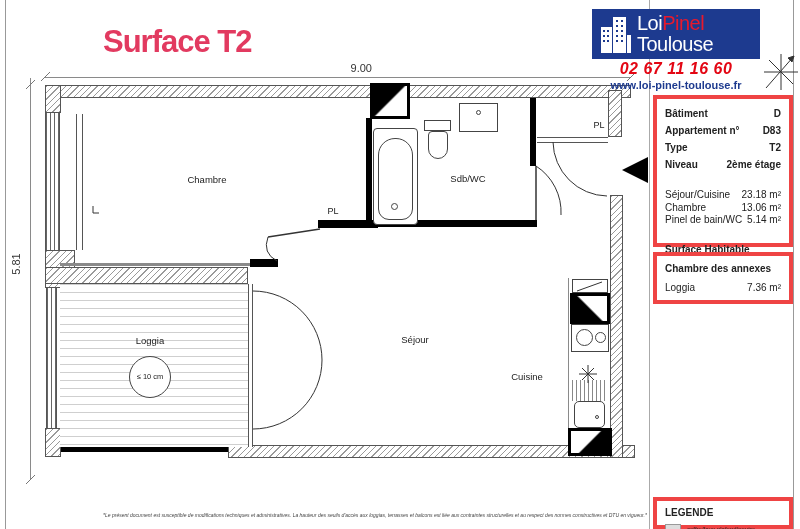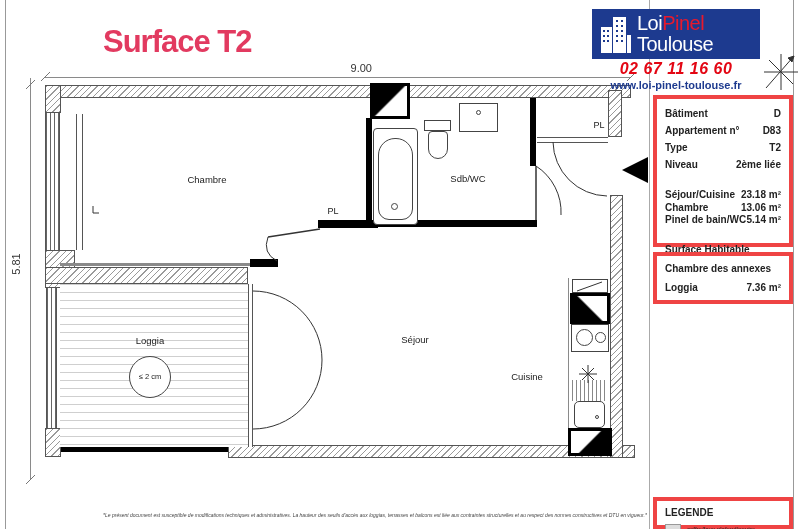--- a/index.html
+++ b/index.html
@@ -12,21 +12,21 @@
   .black{background:#000;}
   .win{background-image:repeating-linear-gradient(90deg,#666 0,#666 1px,#fff 1px,#fff 4px);background-color:#fff;}
   .rlabel{font-size:9.5px;color:#222;text-align:center;white-space:nowrap;}
   .dim{font-size:11px;color:#333;text-align:center;}
   .loggia-floor{background-image:repeating-linear-gradient(180deg,#cfcfcf 0,#cfcfcf 1px,#fff 1px,#fff 8px);}
   .thinline{background:#8a8a8a;}
   
   .fx{border:1px solid #444;background:#fff;}
   
   .panel-box{border:4px solid #ef4444;background:#fff;padding:6px 8px;font-size:10px;}
-  .row{display:flex;justify-content:space-between;align-items:baseline;font-weight:bold;}
+  .row{display:flex;justify-content:space-between;align-items:baseline;}
   .b{font-weight:bold;}
   #logo-box{background:#1d3a8f;display:flex;align-items:center;gap:5px;padding:3px 6px;}
   .logo-line{font-weight:normal;font-size:20px;line-height:21px;letter-spacing:-0.5px;color:#fff;white-space:nowrap;}
   .logo-red{color:#e8192c;}
   #phone{color:#e30613;font-weight:bold;font-style:italic;font-size:16px;text-align:center;letter-spacing:0.5px;}
   #website{color:#1d3a8f;font-weight:bold;font-size:11px;text-align:center;}
   #disclaimer{font-size:5px;font-style:italic;color:#444;text-align:center;}
   .note{font-size:5.5px;font-style:italic;color:#333;margin-top:2px;line-height:6px;}
   .legend-swatch{width:14px;height:8px;background:#ddd;border:1px solid #999;display:inline-block;}
 </style>
@@ -63,21 +63,21 @@
   <div class="abs black" style="left:366px;top:118px;width:6px;height:106px;"></div>
   <div class="abs black" style="left:318px;top:220px;width:60px;height:8px;"></div>
   <div class="abs black" style="left:372px;top:220px;width:165px;height:7px;"></div>
   <div class="abs black" style="left:530px;top:98px;width:6px;height:68px;"></div>
   <div class="abs" style="left:537px;top:137px;width:71px;height:6px;background:#fff;border-top:1px solid #555;border-bottom:1px solid #555;"></div>
   <div class="abs" style="left:76px;top:114px;width:7px;height:136px;background:#fff;border-left:1px solid #555;border-right:1px solid #555;"></div>
 
   <div class="abs loggia-floor" style="left:60px;top:284px;width:188px;height:163px;"></div>
   <div class="abs" style="left:248px;top:284px;width:5px;height:163px;background:#fff;border-left:1px solid #555;border-right:1px solid #555;"></div>
   <div class="abs" style="left:129px;top:356px;width:42px;height:42px;border:1px solid #444;border-radius:50%;background:#fff;"></div>
-  <div class="abs" style="left:129px;top:356px;width:42px;height:42px;font-size:7.5px;text-align:center;line-height:42px;">≤ 2 cm</div>
+  <div class="abs" style="left:129px;top:356px;width:42px;height:42px;font-size:7.5px;text-align:center;line-height:42px;">≤ 10 cm</div>
 
   <div class="abs" style="left:370px;top:83px;width:40px;height:36px;border:3px solid #000;background:linear-gradient(135deg,#000 0 48%,#fff 52% 100%);"></div>
   <div class="abs" style="left:570px;top:293px;width:40px;height:31px;border:3px solid #000;background:linear-gradient(225deg,#fff 0 48%,#000 52% 100%);"></div>
   <div class="abs" style="left:568px;top:428px;width:44px;height:28px;border:3px solid #000;background:linear-gradient(135deg,#fff 0 48%,#000 52% 100%);"></div>
 
   <div class="abs thinline" style="left:568px;top:278px;width:1px;height:150px;"></div>
   <div class="abs fx" style="left:572px;top:279px;width:36px;height:14px;"></div>
   <div class="abs fx" style="left:571px;top:324px;width:38px;height:28px;"></div>
   <div class="abs fx" style="left:576px;top:329px;width:17px;height:17px;border-radius:50%;"></div>
   <div class="abs fx" style="left:595px;top:332px;width:11px;height:11px;border-radius:50%;"></div>
@@ -176,21 +176,21 @@
     <div class="row b" style="line-height:17px;">
       <span>Appartement n°</span>
       <span>D83</span>
     </div>
     <div class="row b" style="line-height:17px;">
       <span>Type</span>
       <span>T2</span>
     </div>
     <div class="row b" style="line-height:17px;">
       <span>Niveau</span>
-      <span>2ème liée</span>
+      <span>2ème étage</span>
     </div>
     <div style="height:16px;"></div>
     <div class="row" style="line-height:12.5px;">
       <span>Séjour/Cuisine</span>
       <span>23.18 m²</span>
     </div>
     <div class="row" style="line-height:12.5px;">
       <span>Chambre</span>
       <span>13.06 m²</span>
     </div>

